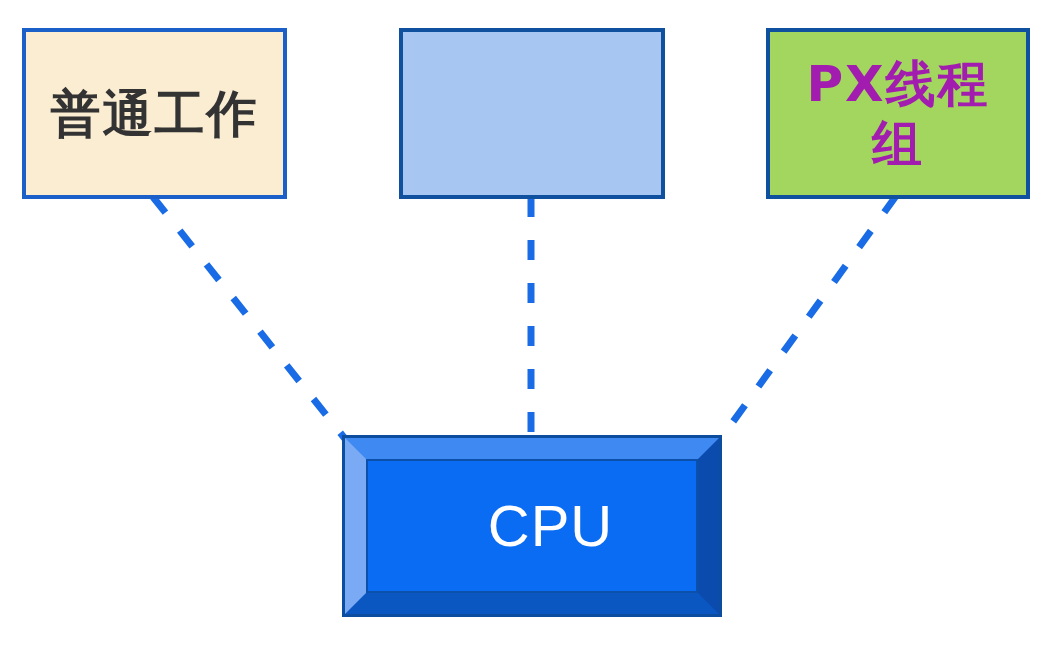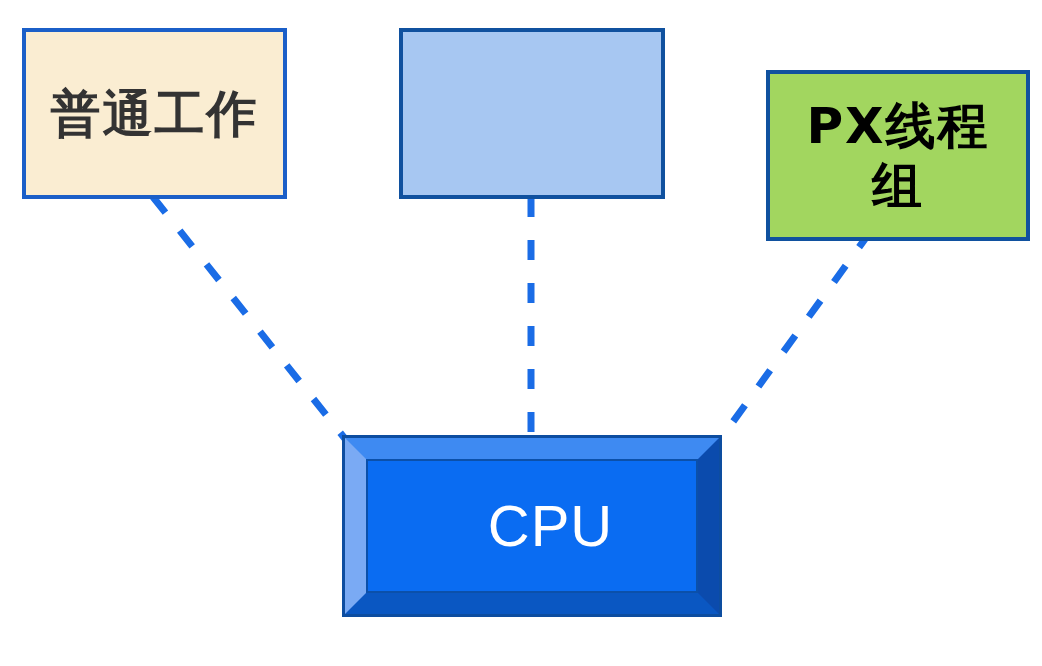--- a/index.html
+++ b/index.html
@@ -93,21 +93,21 @@
     <line class="connector" x1="896" y1="196" x2="722" y2="437" stroke="#1A6CE6"></line>
   </svg>
 
   <div class="node node-1" style="background-color: rgb(250, 237, 210); border-color: rgb(27, 95, 200); color: rgb(51, 51, 51);">
     <div class="node-line">普通工作</div>
   </div>
 
   <div class="node node-2" style="background-color: rgb(167, 199, 242); border-color: rgb(16, 81, 159); color: rgb(51, 51, 51);">
   </div>
 
-  <div class="node node-3" style="background-color: rgb(162, 214, 95); border-color: rgb(16, 81, 159); color: #000000; margin-top: 42px;">
+  <div class="node node-3" style="background-color: rgb(162, 214, 95); border-color: rgb(16, 81, 159); color: #a21caf;">
     <div class="node-line">PX线程</div>
     <div class="node-line">组</div>
   </div>
 
   <div class="cpu-outer" style="border-color: rgb(13, 77, 160);">
     <div class="cpu-bevel" style="border-color: rgb(62, 138, 242) rgb(11, 75, 173) rgb(10, 87, 194) rgb(122, 170, 244);">
       <div class="cpu-face" style="background-color: rgb(10, 108, 242); border-color: rgb(11, 80, 170); padding-left: 37px;">
         <span class="cpu-label" style="color: rgb(255, 255, 255);">CPU</span>
       </div>
     </div>

